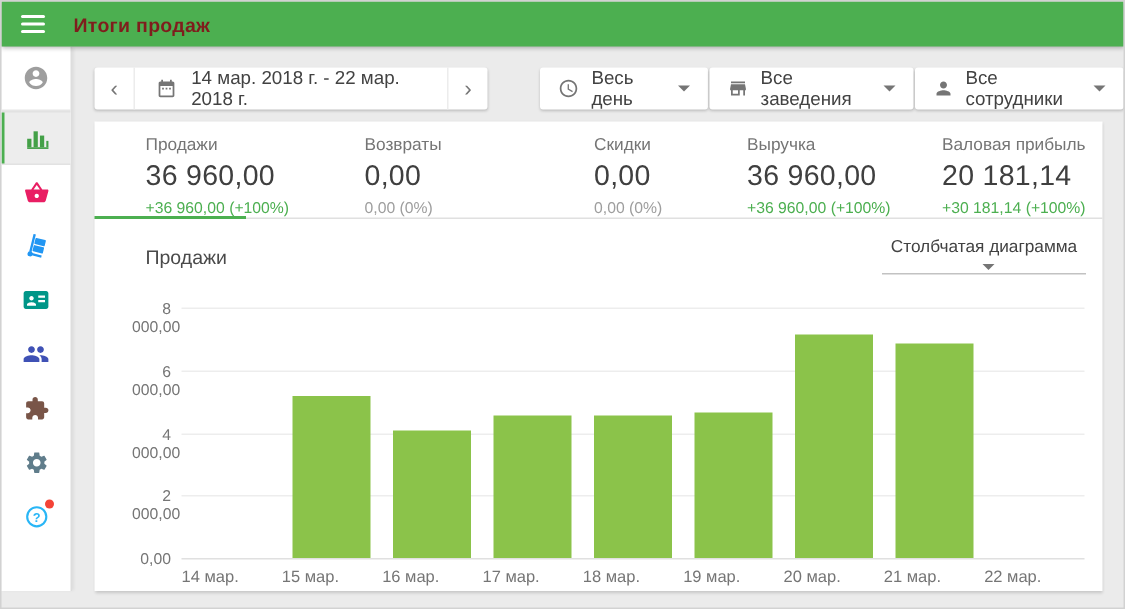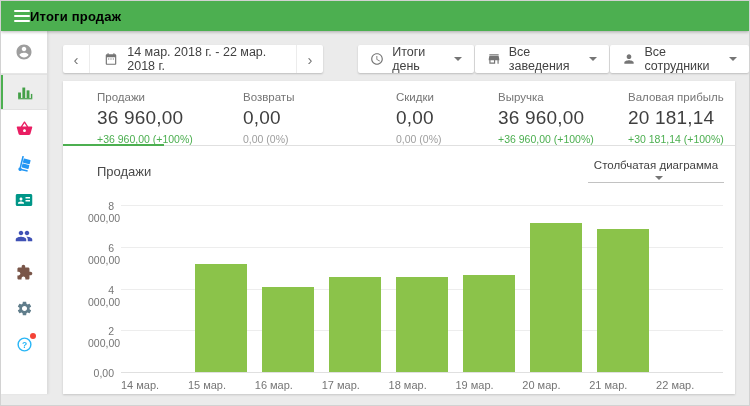--- a/index.html
+++ b/index.html
@@ -7,21 +7,21 @@
   body { font-family:"Liberation Sans", sans-serif; }
   .app { position:relative; width:750px; height:406px; background:#ebebeb;
          border:1px solid #d2d2d2; overflow:hidden; }
 
   
   .appbar { position:absolute; top:0; left:0; right:0; height:30px; background:#4caf50;
             display:flex; align-items:center; box-shadow:0 1px 3px rgba(0,0,0,.28); z-index:9; }
   .hamburger { width:16px; height:12px; margin-left:13px; display:flex; flex-direction:column;
                justify-content:space-between; cursor:pointer; }
   .hamburger i { display:block; height:2px; background:#fff; border-radius:1px; }
-  .appbar-title { color:#000000; font-size:13px; font-weight:bold; letter-spacing:.2px; }
+  .appbar-title { color:#7f1d1d; font-size:13px; font-weight:bold; margin-left:19px; letter-spacing:.2px; }
 
   
   .sidebar { position:absolute; top:30px; left:0; width:47px; height:363px; background:#fff;
              border-right:1px solid #ddd; box-shadow:1px 0 2px rgba(0,0,0,.06); z-index:8; }
   .avatar-item { height:43px; display:flex; align-items:center; justify-content:center;
                  border-bottom:1px solid #e6e6e6; cursor:pointer; }
   .side-item { height:36px; display:flex; align-items:center; justify-content:center; cursor:pointer; position:relative; }
   .side-item.active { background:#ededed; border-top:1px solid #e2e2e2; border-bottom:1px solid #e2e2e2; }
   .side-item.active::before { content:""; position:absolute; left:0; top:0; bottom:0; width:2px; background:#4caf50; }
   .side-icon { width:18px; height:18px; display:flex; align-items:center; justify-content:center; position:relative; }
@@ -179,21 +179,21 @@
       </span>
       <span class="nav-seg">›</span>
     </div>
 
     <div class="btn chip first">
       <span class="ic" style="display: flex;">
           <svg width="14" height="14" viewBox="0 0 24 24" fill="#757575">
             <path d="M11.99 2C6.47 2 2 6.48 2 12s4.47 10 9.99 10C17.52 22 22 17.52 22 12S17.52 2 11.99 2zM12 20c-4.42 0-8-3.58-8-8s3.58-8 8-8 8 3.58 8 8-3.58 8-8 8zm.5-13H11v6l5.25 3.15.75-1.23-4.5-2.67z"></path>
           </svg>
         </span>
-      <span>Итоги день</span>
+      <span>Весь день</span>
       <span class="caret"></span>
     </div>
 
     <div class="btn chip">
       <span class="ic" style="display: flex;">
           <svg width="14" height="14" viewBox="0 0 24 24" fill="#757575">
             <path d="M20 4H4v2h16V4zm1 10v-2l-1-5H4l-1 5v2h1v6h10v-6h4v6h2v-6h1zm-9 4H6v-4h6v4z"></path>
           </svg>
         </span>
       <span>Все заведения</span>

